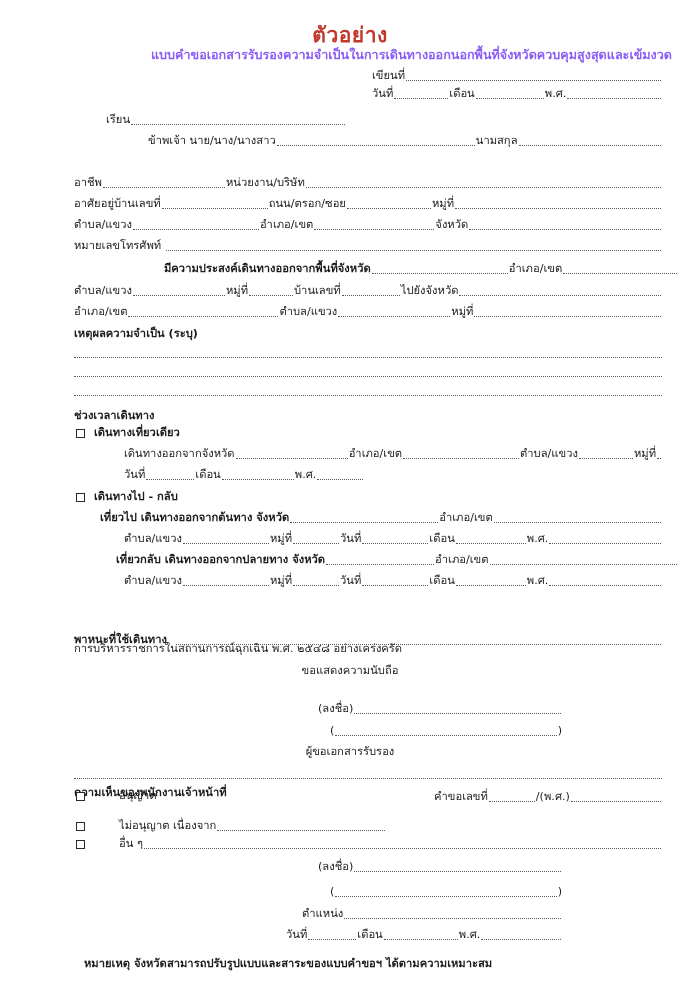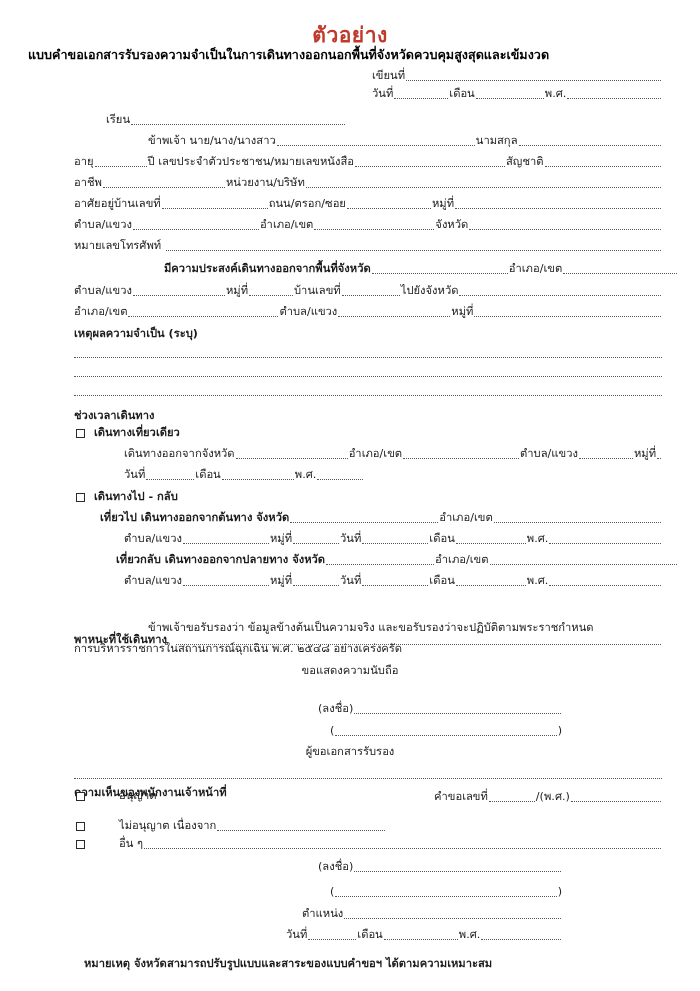--- a/index.html
+++ b/index.html
@@ -58,24 +58,24 @@
     text-align:center;
     font-size:21px;
     font-weight:bold;
     color:#c0392b;
     letter-spacing:.5px;
   }
 
   .title{
     position:absolute;
     left:0;right:0;
-    text-align:left;
+    text-align:right;
     font-size:12.6px;
     font-weight:bold;
-    color:#000000;
+    color:#8b5cf6;
   }
 
   
   .cbox{
     display:inline-block;
     width:9px;height:9px;
     border:1.3px solid #2a2a2a;
     background:#fff;
     box-sizing:border-box;
     margin-right:9px;
@@ -116,28 +116,20 @@
     <span class="dots grow"></span>
   </div>
 
   <div class="row" style="top:135px;left:148px;width:514px;">
     <span class="lbl">ข้าพเจ้า นาย/นาง/นางสาว</span>
     <span class="dots" style="width:198px;"></span>
     <span class="lbl">นามสกุล</span>
     <span class="dots grow"></span>
   </div>
 
-  <div class="row" style="top:156px;left:74px;width:588px;">
-    <span class="lbl">อายุ</span>
-    <span class="dots" style="width:52px;"></span>
-    <span class="lbl">ปี เลขประจำตัวประชาชน/หมายเลขหนังสือ</span>
-    <span class="dots" style="width:150px;"></span>
-    <span class="lbl">สัญชาติ</span>
-    <span class="dots grow"></span>
-  </div>
 
   <div class="row" style="top:177px;left:74px;width:588px;">
     <span class="lbl">อาชีพ</span>
     <span class="dots" style="width:122px;"></span>
     <span class="lbl">หน่วยงาน/บริษัท</span>
     <span class="dots grow"></span>
   </div>
 
   <div class="row" style="top:198px;left:74px;width:588px;">
     <span class="lbl">อาศัยอยู่บ้านเลขที่</span>
@@ -267,21 +259,20 @@
     <span class="lbl">พ.ศ.</span>
     <span class="dots grow"></span>
   </div>
 
   <div class="row" style="top:634px;left:74px;width:588px;text-align:center;">
     <span class="lbl bold">พาหนะที่ใช้เดินทาง</span>
     <span class="gap8"></span>
     <span class="dots grow"></span>
   </div>
 
-  <div class="t" style="position:absolute;top:622px;left:148px;">ข้าพเจ้าขอรับรองว่า ข้อมูลข้างต้นเป็นความจริง และขอรับรองว่าจะปฏิบัติตามพระราชกำหนด</div>
   <div class="t" style="position:absolute;top:643px;left:74px;">การบริหารราชการในสถานการณ์ฉุกเฉิน พ.ศ. ๒๕๔๘ อย่างเคร่งครัด</div>
   <div class="t" style="position:absolute;top:665px;left:0;width:700px;text-align:center;">ขอแสดงความนับถือ</div>
 
   <div class="row" style="top:703px;left:318px;width:244px;">
     <span class="lbl">(ลงชื่อ)</span>
     <span class="dots grow"></span>
   </div>
 
   <div class="row" style="top:725px;left:330px;width:232px;">
     <span class="lbl">(</span>

